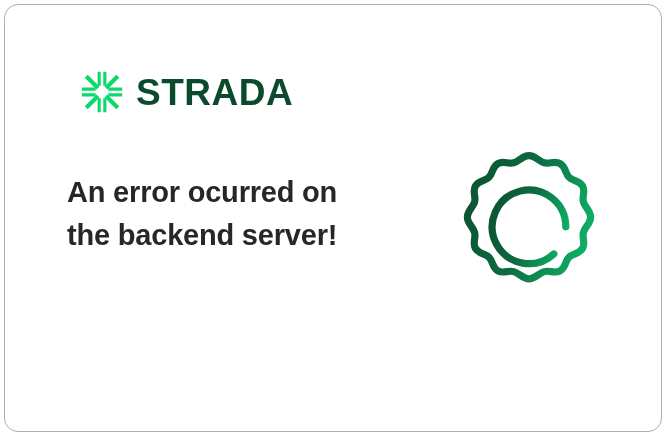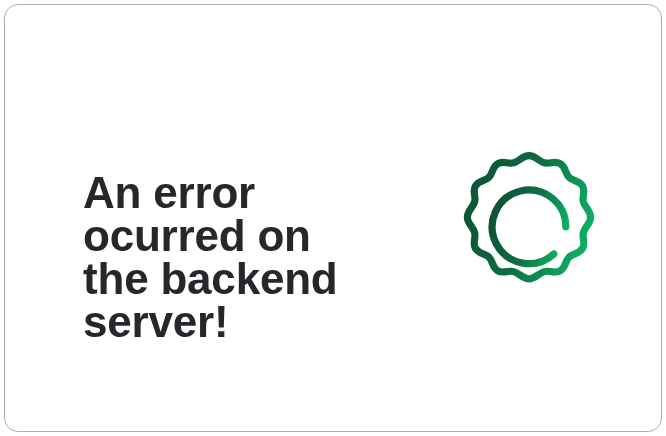--- a/index.html
+++ b/index.html
@@ -56,25 +56,25 @@
     font-weight: bold;
     letter-spacing: 0.5px;
     color: #0c4a2e;
     line-height: 1;
     white-space: nowrap;
   }
 
   
   .headline {
     position: absolute;
-    left: 78px;
+    left: 62px;
     top: 166px;
     width: 300px;
     font-family: "Liberation Sans", sans-serif;
-    font-size: 44px;
+    font-size: 29px;
     font-weight: bold;
     line-height: 43px;
     letter-spacing: -0.2px;
     color: #26272b;
     margin: 0;
   }
 
   
   .gear {
     position: absolute;
@@ -84,20 +84,47 @@
     height: 160px;
     display: block;
   }
 </style>
 </head>
 <body>
 
 <div class="screen">
   <div class="card">
 
+    <div class="brand">
+      <svg class="brand-mark" viewBox="0 0 100 100" aria-hidden="true">
+        <g fill="#0bd96b">
+
+          <rect x="2" y="39.5" width="33" height="7.5" rx="0.5"></rect>
+          <rect x="2" y="53" width="33" height="7.5" rx="0.5"></rect>
+
+          <rect x="65" y="39.5" width="33" height="7.5" rx="0.5"></rect>
+          <rect x="65" y="53" width="33" height="7.5" rx="0.5"></rect>
+
+          <rect x="39.5" y="2" width="7.5" height="33" rx="0.5"></rect>
+          <rect x="53" y="2" width="7.5" height="33" rx="0.5"></rect>
+
+          <rect x="39.5" y="65" width="7.5" height="33" rx="0.5"></rect>
+          <rect x="53" y="65" width="7.5" height="33" rx="0.5"></rect>
+
+          <polygon points="9,16 16,9 44,37 37,44"></polygon>
+
+          <polygon points="84,9 91,16 63,44 56,37"></polygon>
+
+          <polygon points="16,91 9,84 37,56 44,63"></polygon>
+
+          <polygon points="91,84 84,91 56,63 63,56"></polygon>
+        </g>
+      </svg>
+      <div class="brand-name">STRADA</div>
+    </div>
 
     <h1 class="headline">An error ocurred on the backend server!</h1>
 
     <svg class="gear" viewBox="0 0 200 200" aria-hidden="true">
       <defs>
         <linearGradient id="gearGrad" x1="0" y1="0.35" x2="1" y2="0.65">
           <stop offset="0%" stop-color="#0c5434"></stop>
           <stop offset="45%" stop-color="#0d6b41"></stop>
           <stop offset="100%" stop-color="#0fb065"></stop>
         </linearGradient>

